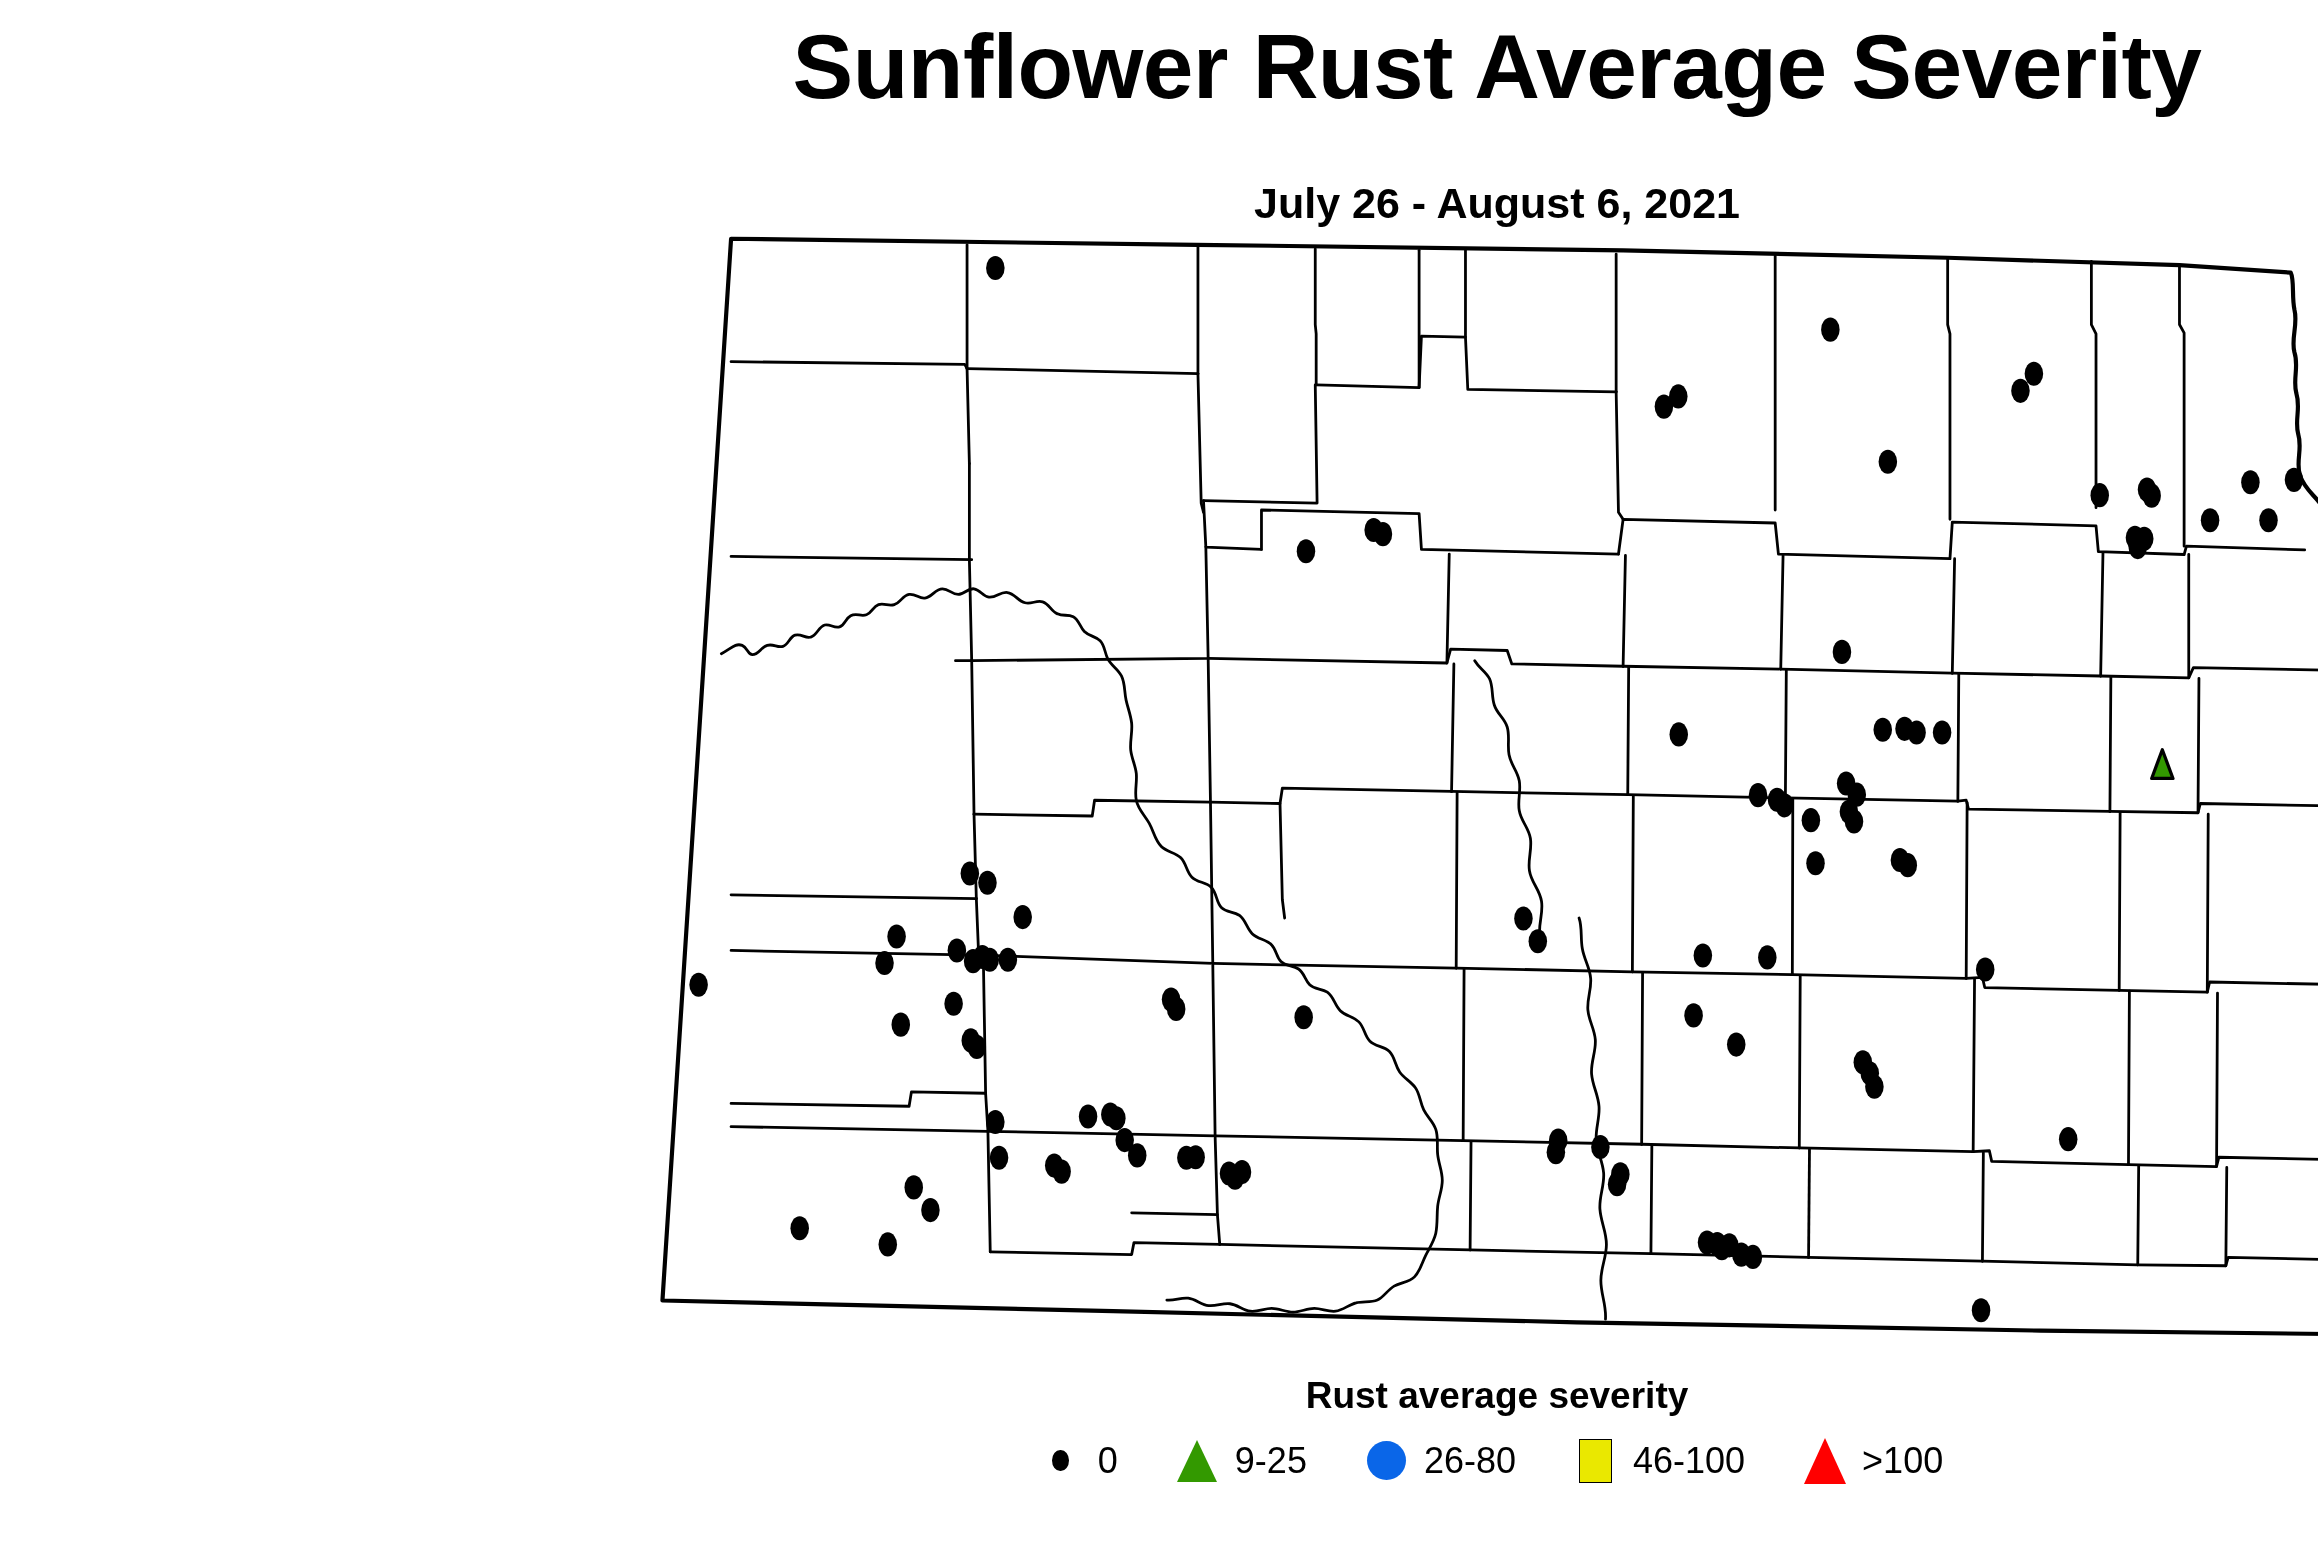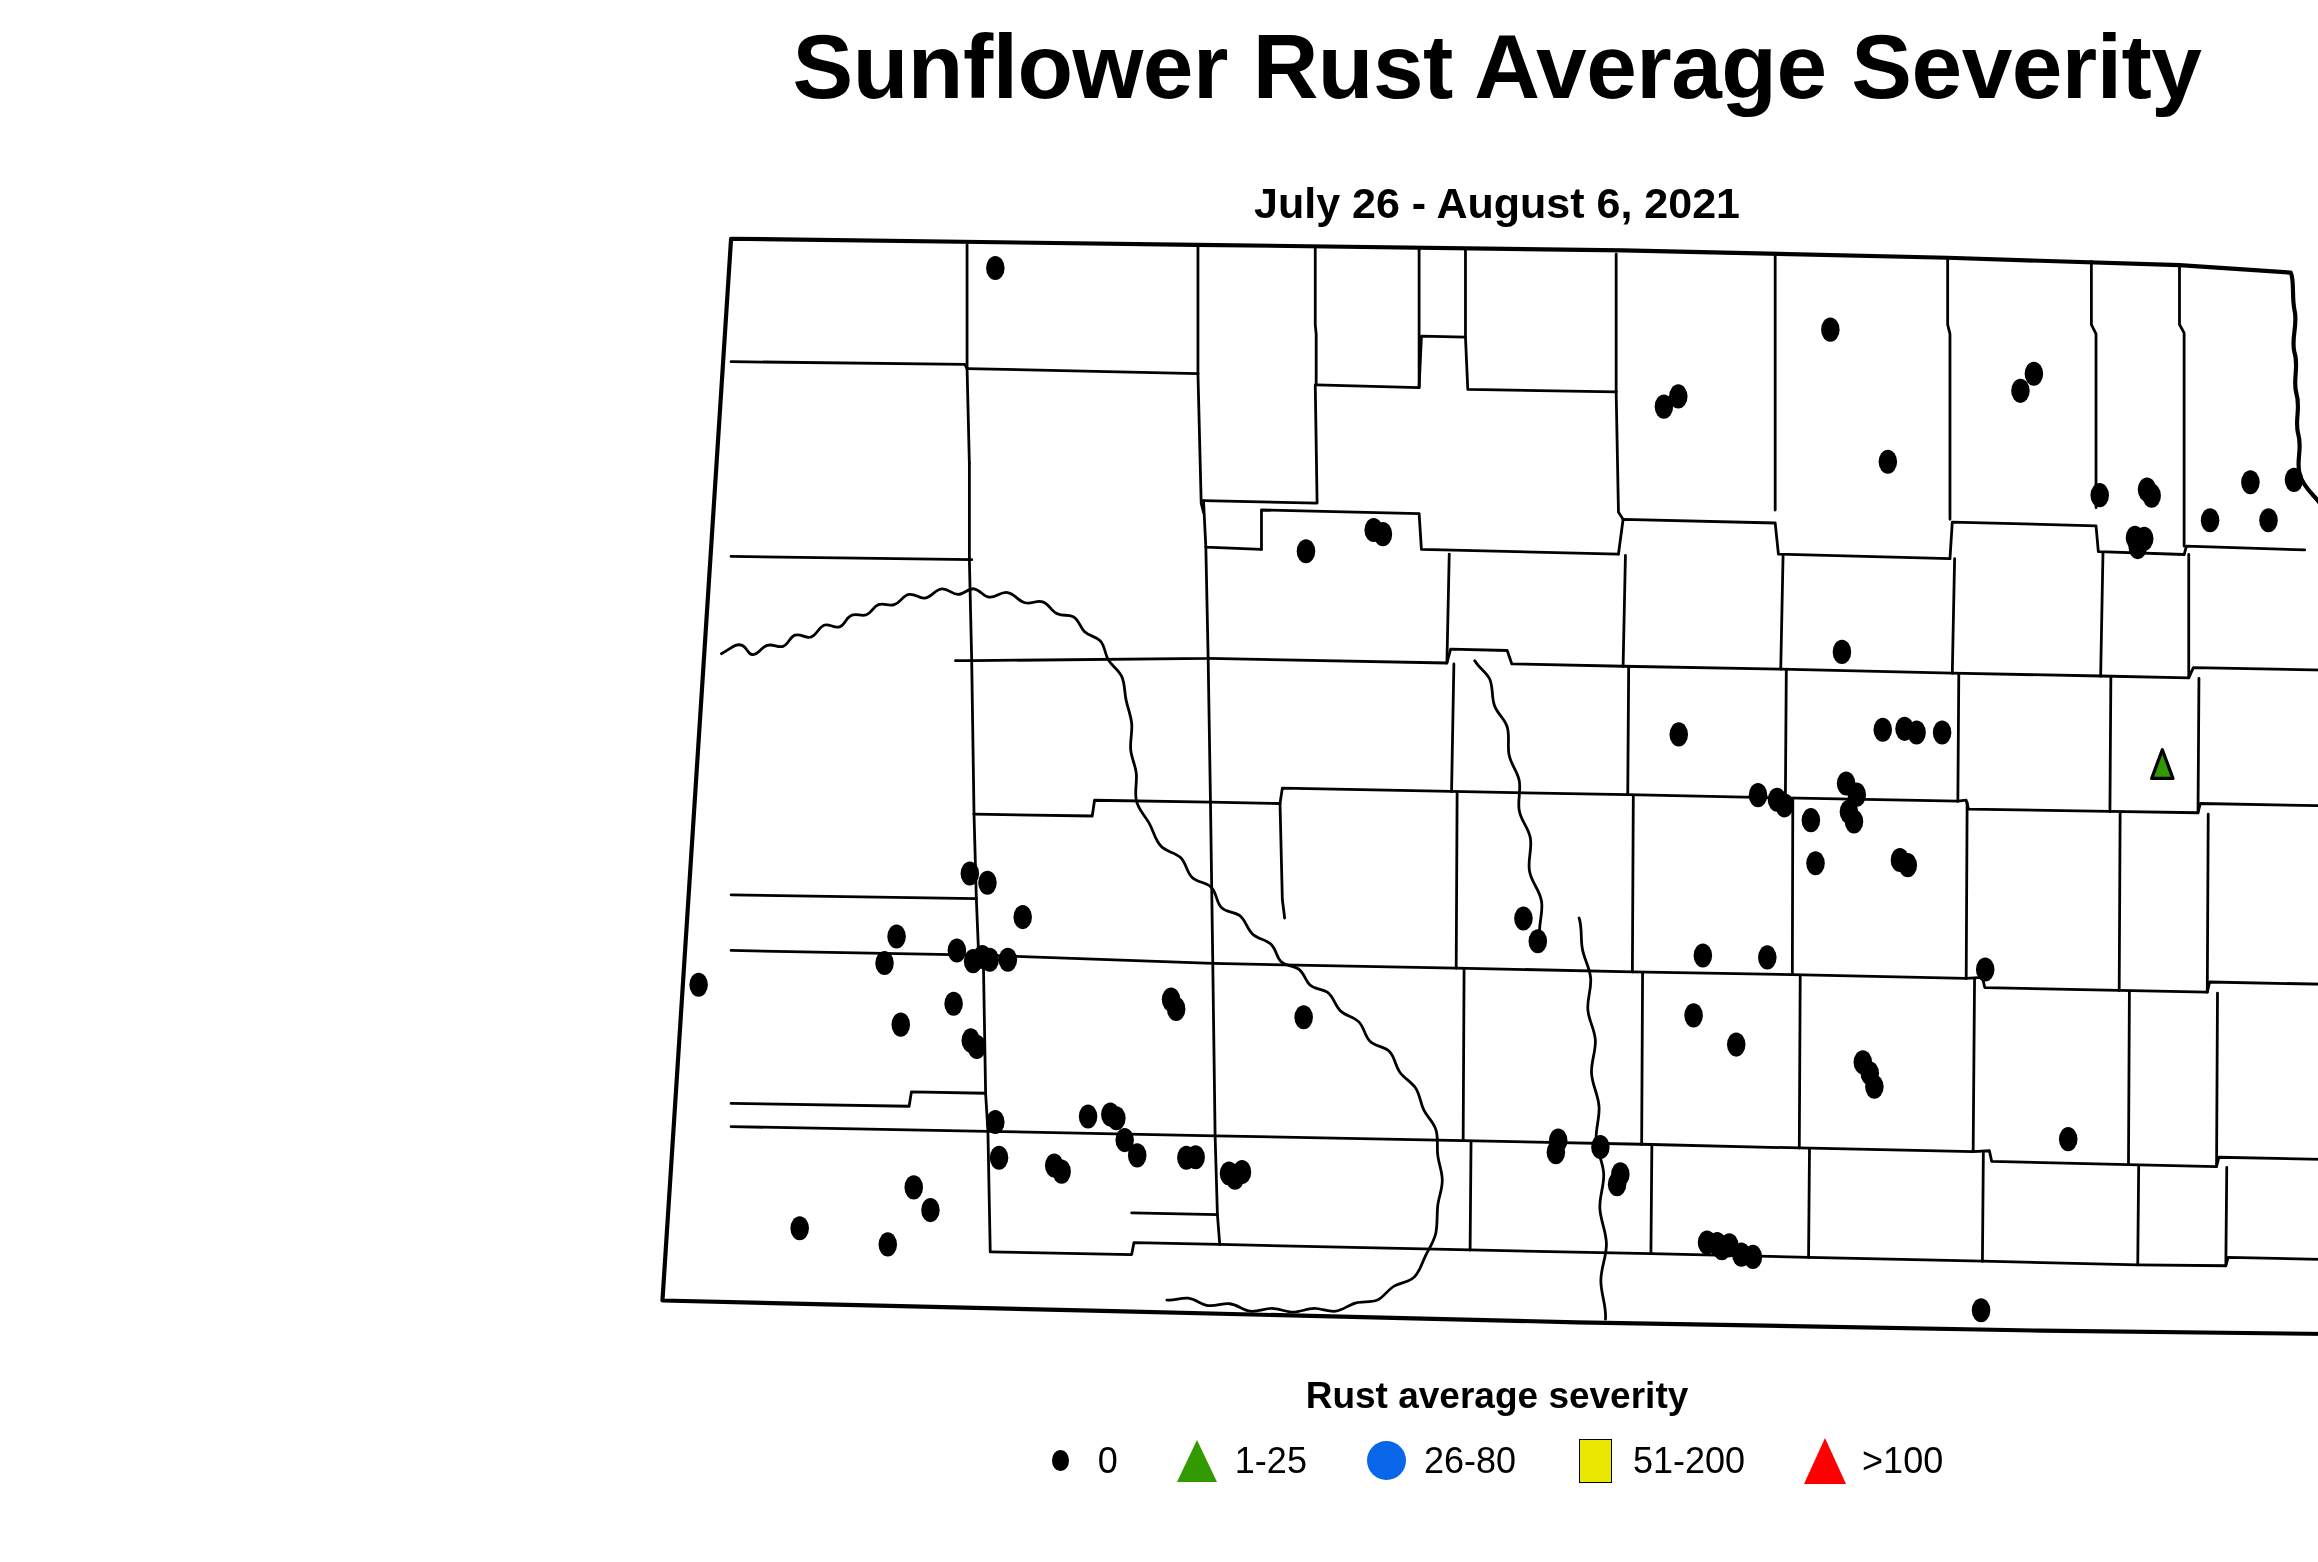--- a/index.html
+++ b/index.html
@@ -396,33 +396,33 @@
       <div class="legend-item">
         <div class="legend-swatch">
           <div style="width: 16.7px; height: 21.3px; border-radius: 50%; background: rgb(0, 0, 0);"></div>
         </div>
         <div class="legend-label">0</div>
       </div>
       <div class="legend-item">
         <div class="legend-swatch">
           <div style="width: 0px; height: 0px; border-left: 20.4px solid transparent; border-right: 20.4px solid transparent; border-bottom: 42px solid rgb(51, 153, 0);"></div>
         </div>
-        <div class="legend-label">1-25</div>
+        <div class="legend-label">9-25</div>
       </div>
       <div class="legend-item">
         <div class="legend-swatch">
           <div style="width: 39px; height: 39px; border-radius: 50%; background: rgb(10, 102, 232);"></div>
         </div>
         <div class="legend-label">26-80</div>
       </div>
       <div class="legend-item">
         <div class="legend-swatch">
           <div style="width: 33px; height: 44px; background: rgb(234, 232, 0); border: 1.9px solid rgb(0, 0, 0); box-sizing: border-box;"></div>
         </div>
-        <div class="legend-label">51-200</div>
+        <div class="legend-label">46-100</div>
       </div>
       <div class="legend-item">
         <div class="legend-swatch">
           <div style="width: 0px; height: 0px; border-left: 21.3px solid transparent; border-right: 21.3px solid transparent; border-bottom: 46px solid rgb(255, 0, 0);"></div>
         </div>
         <div class="legend-label">&gt;100</div>
       </div>
     </div>
 
 </div>

